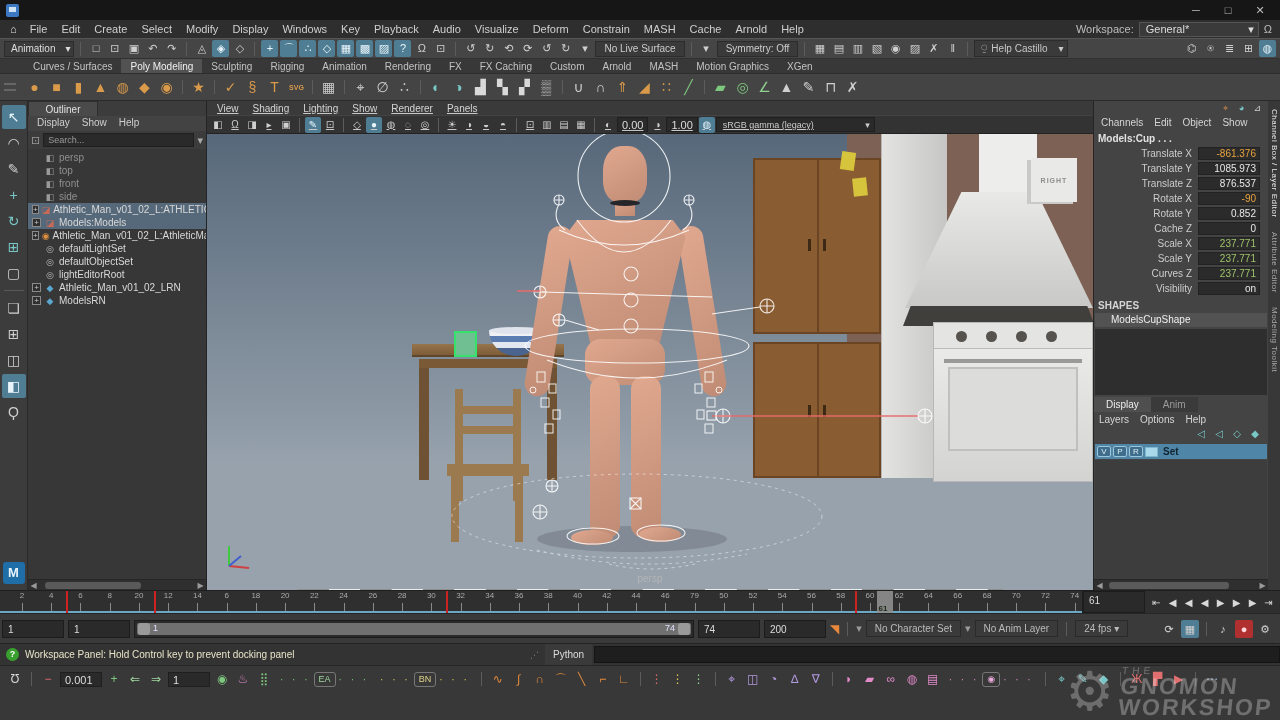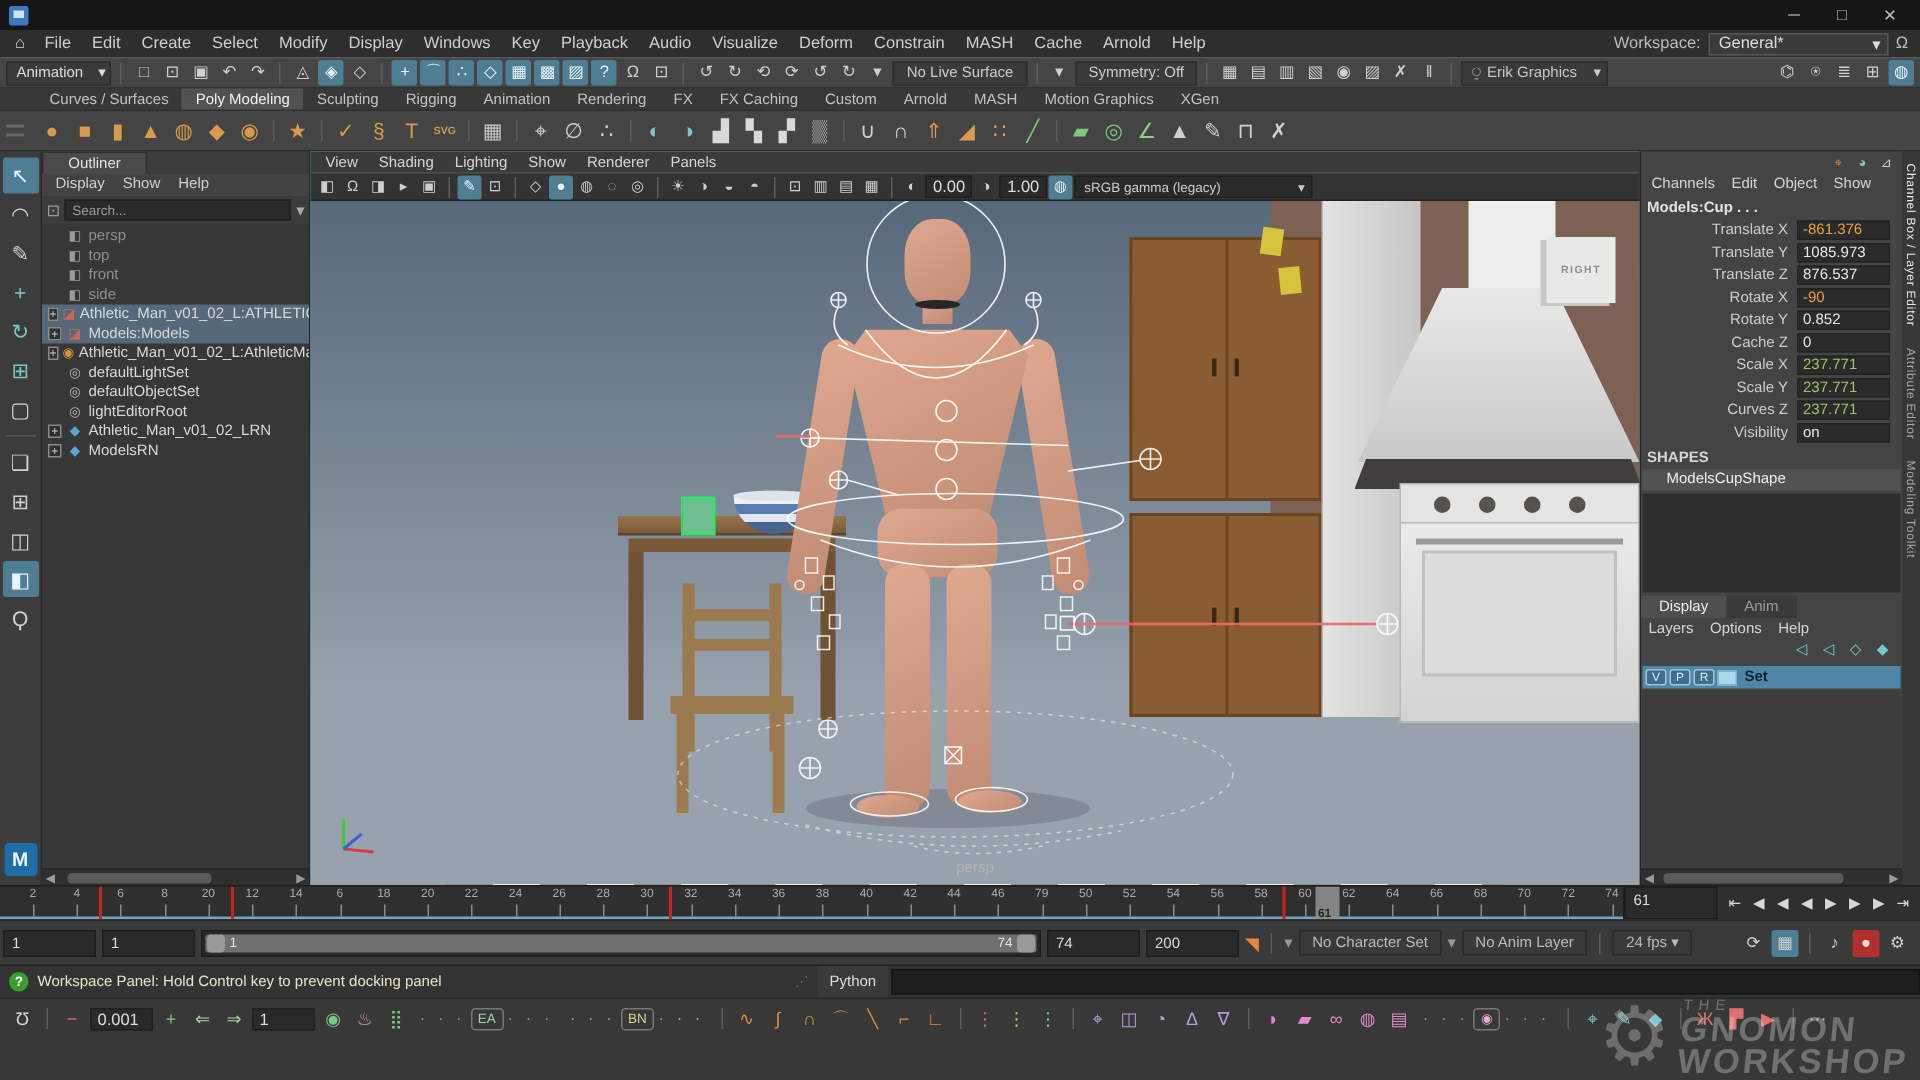--- a/index.html
+++ b/index.html
@@ -58,21 +58,21 @@
   .o-row{display:flex;align-items:center;height:13px;font-size:10px;color:#d8d8d8;padding-left:4px;gap:3px;white-space:nowrap;}
   .o-row.sel{background:#56697a;}
   .o-row .exp{width:9px;height:9px;border:1px solid #8a8a8a;color:#ccc;font-size:8px;line-height:7px;text-align:center;background:#2f2f2f;}
   .o-row .noexp{width:9px;}
   .o-row .oi{width:12px;text-align:center;font-size:9px;}
   .o-row.muted{color:#8f8f8f;}
   .ol-hscroll{height:11px;background:#2f2f2f;display:flex;align-items:center;border-top:1px solid #262626;}
   .ol-hscroll .arr{width:11px;text-align:center;color:#9a9a9a;font-size:8px;}
   .ol-hscroll .thumb{height:7px;background:#5a5a5a;border-radius:3px;flex:0 0 96px;margin-left:6px;}
 
-  .viewport{flex:1;display:flex;flex-direction:column;background:#5eead4;min-width:0;}
+  .viewport{flex:1;display:flex;flex-direction:column;background:#c4b5fd;min-width:0;text-decoration:underline;}
   .vp-menus{height:14px;display:flex;gap:2px;font-size:10px;color:#d5d5d5;background:#3a3a3a;padding:0 4px;align-items:center;}
   .vp-menus span{padding:0 6px;}
   .vp-toolbar{height:19px;background:#333333;display:flex;align-items:center;gap:1px;padding:0 3px;border-top:1px solid #434343;border-bottom:1px solid #222;}
   .vp-toolbar .icon{width:16px;height:16px;line-height:16px;font-size:10px;}
   .vt-select{background:#2a2a2a;border:1px solid #1f1f1f;color:#ccc;font-size:9px;height:15px;line-height:14px;padding:0 60px 0 6px;position:relative;}
   .vt-select .dd{position:absolute;right:4px;top:0;}
 
   .scene{position:relative;flex:1;overflow:hidden;background:linear-gradient(#57687a,#8d99a5 62%,#97a2ad 72%);}
   .floor{position:absolute;bottom:-170px;left:-220px;width:1326px;height:560px;background:repeating-conic-gradient(#ececea 0% 25%,#90908c 25% 50%) 0 0/118px 118px;transform:perspective(520px) rotateX(55deg);transform-origin:50% 100%;}
   .brown-wall{position:absolute;left:640px;top:0;width:246px;height:326px;background:#7d6154;}
@@ -117,21 +117,21 @@
 
   
   .rightpanel{width:175px;background:#444444;border-left:1px solid #242424;display:flex;flex-direction:column;font-size:10px;}
   .cb-topicons{height:14px;display:flex;justify-content:flex-end;gap:3px;padding:1px 4px;}
   .cb-topicons .icon{width:13px;height:13px;line-height:13px;font-size:9px;}
   .cb-menus{height:15px;display:flex;gap:1px;padding:0 2px;color:#d5d5d5;}
   .cb-menus span{padding:0 5px;line-height:15px;}
   .cb-obj{font-weight:bold;color:#e2e2e2;padding:3px 4px 2px;}
   .cb-row{display:flex;align-items:center;height:15px;}
   .cb-row .lab{flex:1;text-align:right;padding-right:6px;color:#cccccc;}
-  .cb-row .val{width:62px;background:#2b2b2b;border:1px solid #222;height:13px;line-height:12px;padding:0 3px;margin-right:8px;}
+  .cb-row .val{width:62px;background:#2b2b2b;border:1px solid #222;height:13px;line-height:12px;padding:0 3px;margin-right:8px;text-align:right;}
   .c-orange{color:#e8a33d;} .c-white{color:#e8e8e8;} .c-green{color:#9fc36a;}
   .cb-shapes{font-weight:bold;color:#d5d5d5;padding:4px 4px 2px;}
   .cb-shape-row{background:#525252;color:#eee;padding:1px 4px 2px 16px;margin:0 1px;}
   .cb-empty{flex:0 0 66px;background:#2e2e2e;margin:2px 1px;}
   .le-tabs{display:flex;height:15px;}
   .le-tabs .tab{padding:0 12px;line-height:15px;background:#3a3a3a;color:#9a9a9a;}
   .le-tabs .tab.active{background:#4f4f4f;color:#eee;}
   .le-menus{height:15px;display:flex;gap:1px;color:#d5d5d5;}
   .le-menus span{padding:0 5px;line-height:15px;}
   .le-icons{height:16px;display:flex;justify-content:flex-end;gap:4px;padding-right:6px;}
@@ -287,21 +287,21 @@
       <span class="icon">▥</span>
       <span class="icon">▧</span>
       <span class="icon">◉</span>
       <span class="icon">▨</span>
       <span class="icon">✗</span>
       <span class="icon">‖</span>
       <span class="vsep"></span>
     </span>
   <span class="user-chip">
       <span>⍜</span>
-      <span>Erik Graphics</span>
+      <span>Help Castillo</span>
       <span class="dd">▾</span>
     </span>
   <span class="status-right" id="status-right-icons">
       <span class="icon">⌬</span>
       <span class="icon">⍟</span>
       <span class="icon">≣</span>
       <span class="icon">⊞</span>
       <span class="icon active">◍</span>
     </span>
 </div>

